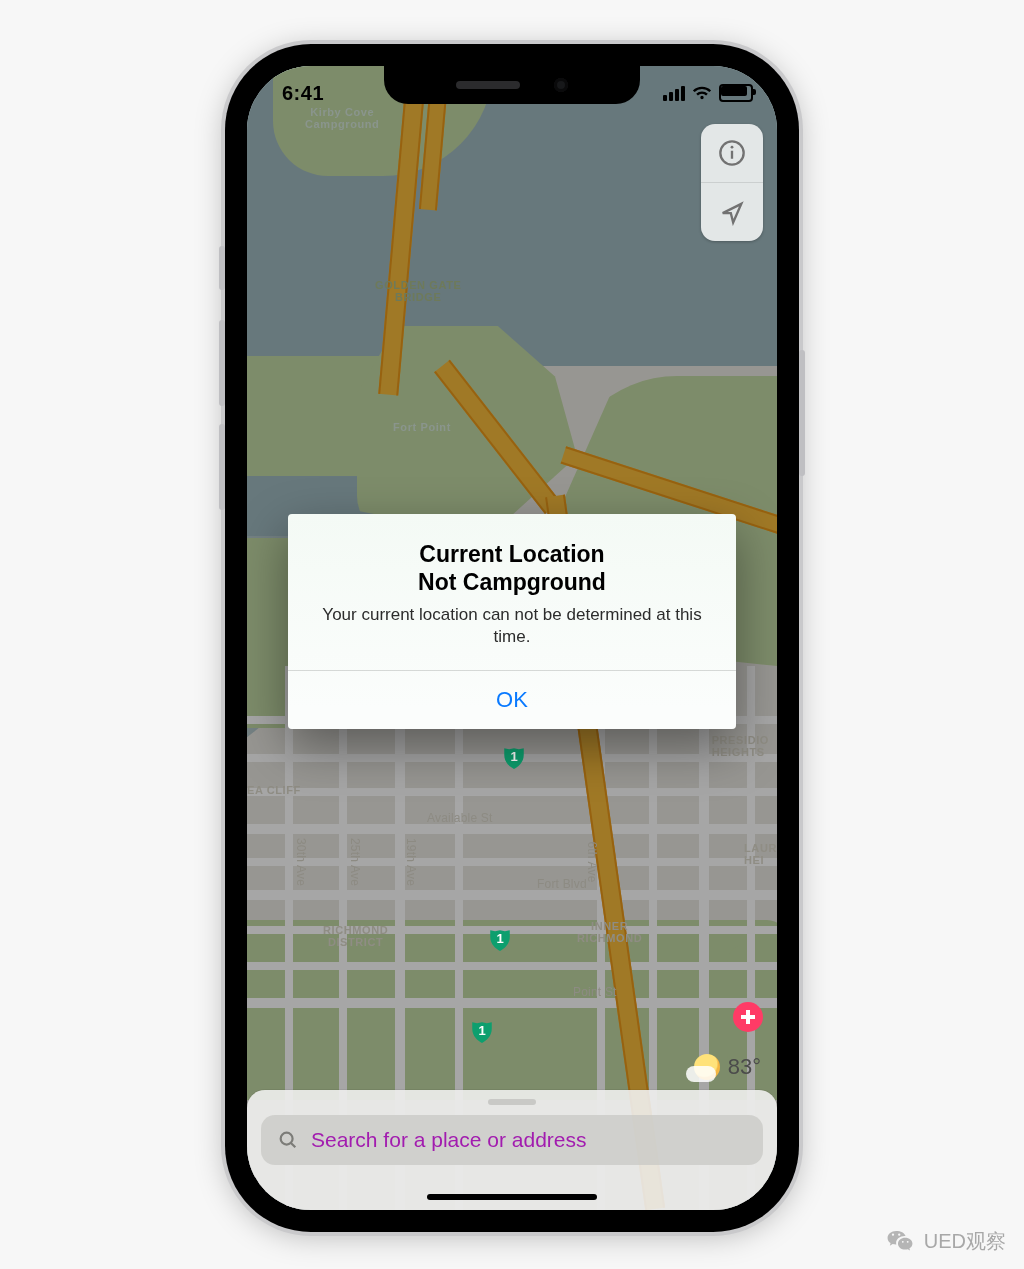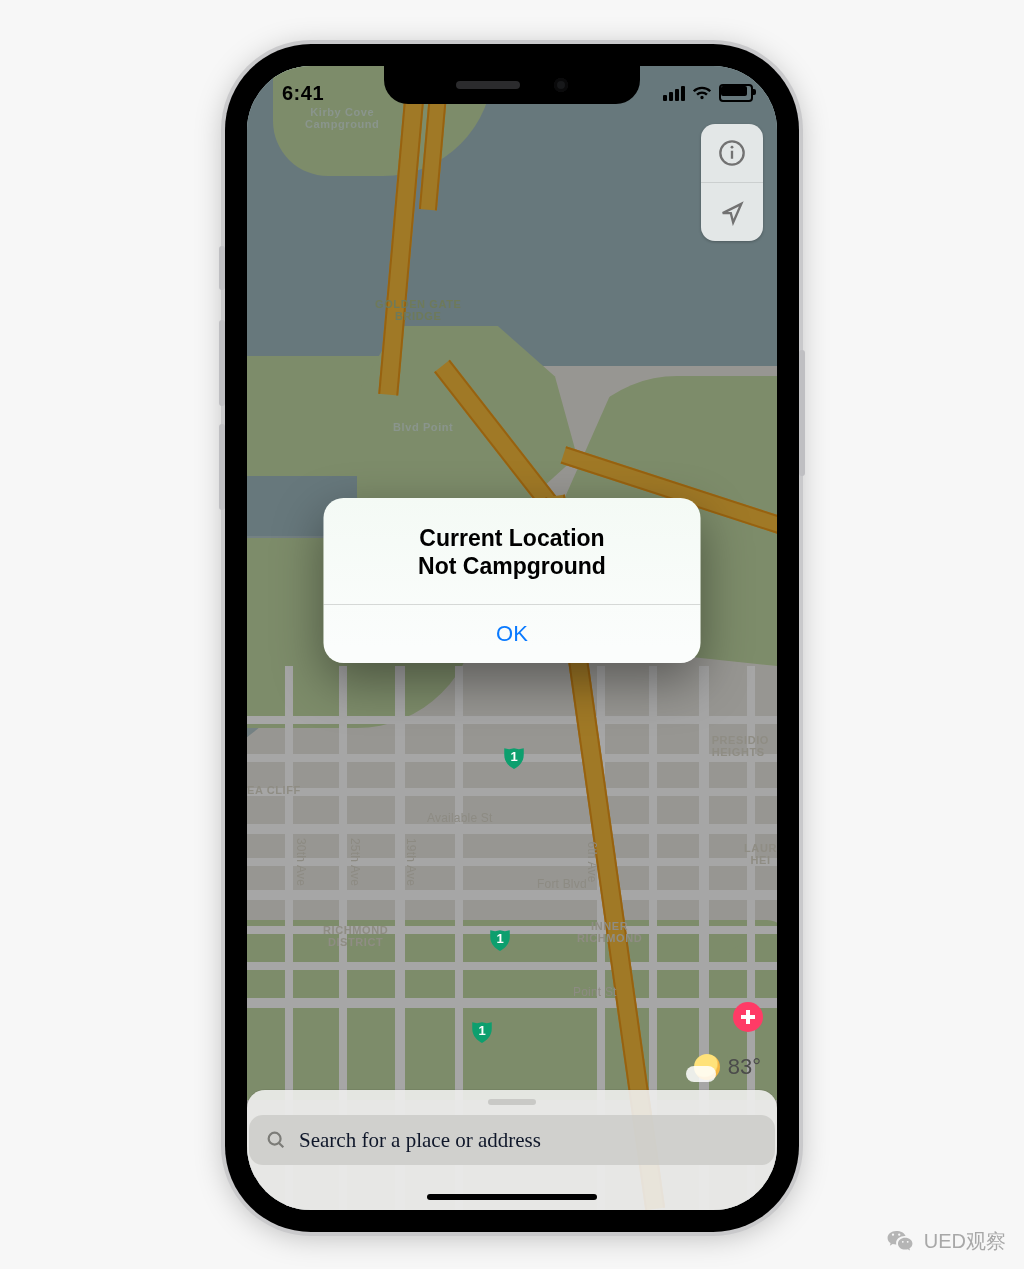--- a/index.html
+++ b/index.html
@@ -104,30 +104,30 @@
   .medpin{position:absolute;right:14px;bottom:178px;width:30px;height:30px;border-radius:50%;
     background:#ff3b66;z-index:22;display:flex;align-items:center;justify-content:center;}
   .medpin::before,.medpin::after{content:"";position:absolute;background:#fff;}
   .medpin::before{width:14px;height:4px}.medpin::after{width:4px;height:14px}
 
   
   .sheet{position:absolute;left:0;right:0;bottom:0;height:120px;z-index:30;
     background:rgba(240,240,238,.90);border-radius:18px 18px 0 0;
     box-shadow:0 -1px 0 rgba(0,0,0,.06);}
   .grip{width:48px;height:6px;border-radius:4px;background:#c9c9c6;margin:9px auto 10px;}
-  .search{margin:0 2px;height:50px;border-radius:14px;background:rgba(200,200,196,.75);
-    display:flex;align-items:center;gap:12px;padding:0 16px;color:#0f172a;font-size:21px;font-family:Liberation Serif, serif;}
+  .search{margin:0 14px;height:50px;border-radius:14px;background:rgba(200,200,196,.75);
+    display:flex;align-items:center;gap:12px;padding:0 16px;color:#a21caf;font-size:21px;}
   .search svg{width:22px;height:22px;stroke:#7c7c78;fill:none;stroke-width:2.4;}
 
   .home-ind{position:absolute;bottom:10px;left:50%;transform:translateX(-50%);
     width:170px;height:6px;border-radius:4px;background:#000;z-index:80;}
 
   
-  .alert{position:absolute;left:50%;top:432px;transform:translateX(-50%);
-    width:377px;border-radius:20px;overflow:hidden;z-index:70;
+  .alert{position:absolute;left:50%;top:448px;transform:translateX(-50%);
+    width:448px;border-radius:4px;overflow:hidden;z-index:70;
     background:linear-gradient(180deg,#f4faf5 0%,#fbfdfc 90%);
     box-shadow:0 18px 50px rgba(0,0,0,.40);}
   .alert .body{padding:26px 24px 22px;text-align:center;}
   .alert h2{margin:0 0 2px;font-size:23px;font-weight:600;color:#000;line-height:28px;}
   .alert p{margin:8px 0 0;font-size:17px;color:#2c2c2c;line-height:22px;}
   .alert .btns{border-top:1px solid rgba(0,0,0,.14);}
   .alert .btn{display:block;width:100%;height:58px;border:none;background:transparent;
     font-size:22px;color:#0a7aff;font-weight:400;cursor:pointer;text-align:center;}
 
   
@@ -178,26 +178,26 @@
         <div class="street v" style="left:500px"></div>
 
         <div class="hwy seg1"></div>
           <div class="hwy seg4"></div>
         <div class="hwy seg2"></div>
           <div class="hwy seg3"></div>
         <div class="hwy seg5"></div>
 
         <div class="map-label poi" style="left:58px;top:40px;white-space:pre">Kirby Cove
 Campground</div>
-        <div class="map-label upper" style="left:128px;top:232px;white-space:pre">GOLDEN GATE
+        <div class="map-label upper" style="left:128px;top:213px;white-space:pre">GOLDEN GATE
 BRIDGE</div>
-        <div class="map-label poi" style="left:146px;top:355px">Blvd Point</div>
+        <div class="map-label poi" style="left:146px;top:355px">Fort Point</div>
         <div class="map-label area upper" style="right:8px;top:668px;white-space:pre;text-align:left">PRESIDIO
 HEIGHTS</div>
-        <div class="map-label area upper" style="right:0;top:776px;white-space:pre;text-align:center">LAUR
+        <div class="map-label area upper" style="right:0;top:776px;white-space:pre;text-align:left">LAUR
 HEI</div>
         <div class="map-label area upper" style="left:330px;top:854px;white-space:pre">INNER
 RICHMOND</div>
         <div class="map-label area upper" style="left:76px;top:858px;white-space:pre">RICHMOND
 DISTRICT</div>
         <div class="map-label area upper" style="left:0;top:718px">EA CLIFF</div>
         <div class="map-label road" style="left:180px;top:746px">Available St</div>
         <div class="map-label road" style="left:290px;top:812px">Fort Blvd</div>
         <div class="map-label road" style="left:326px;top:920px">Point St</div>
         <div class="map-label road" style="left:30px;top:790px;transform:rotate(90deg)">30th Ave</div>
@@ -283,20 +283,21 @@
           <span>Search for a place or address</span>
         </div>
       </div>
 
       <div class="alert">
         <div class="body">
           <h2>
             <span>Current Location</span><br>
             <span>Not Campground</span>
           </h2>
+          <p>Your current location can not be determined at this time.</p>
         </div>
         <div class="btns">
           <button class="btn">OK</button>
         </div>
       </div>
 
       <div class="notch">
         <span class="speaker"></span>
           <span class="cam"></span>
       </div>

